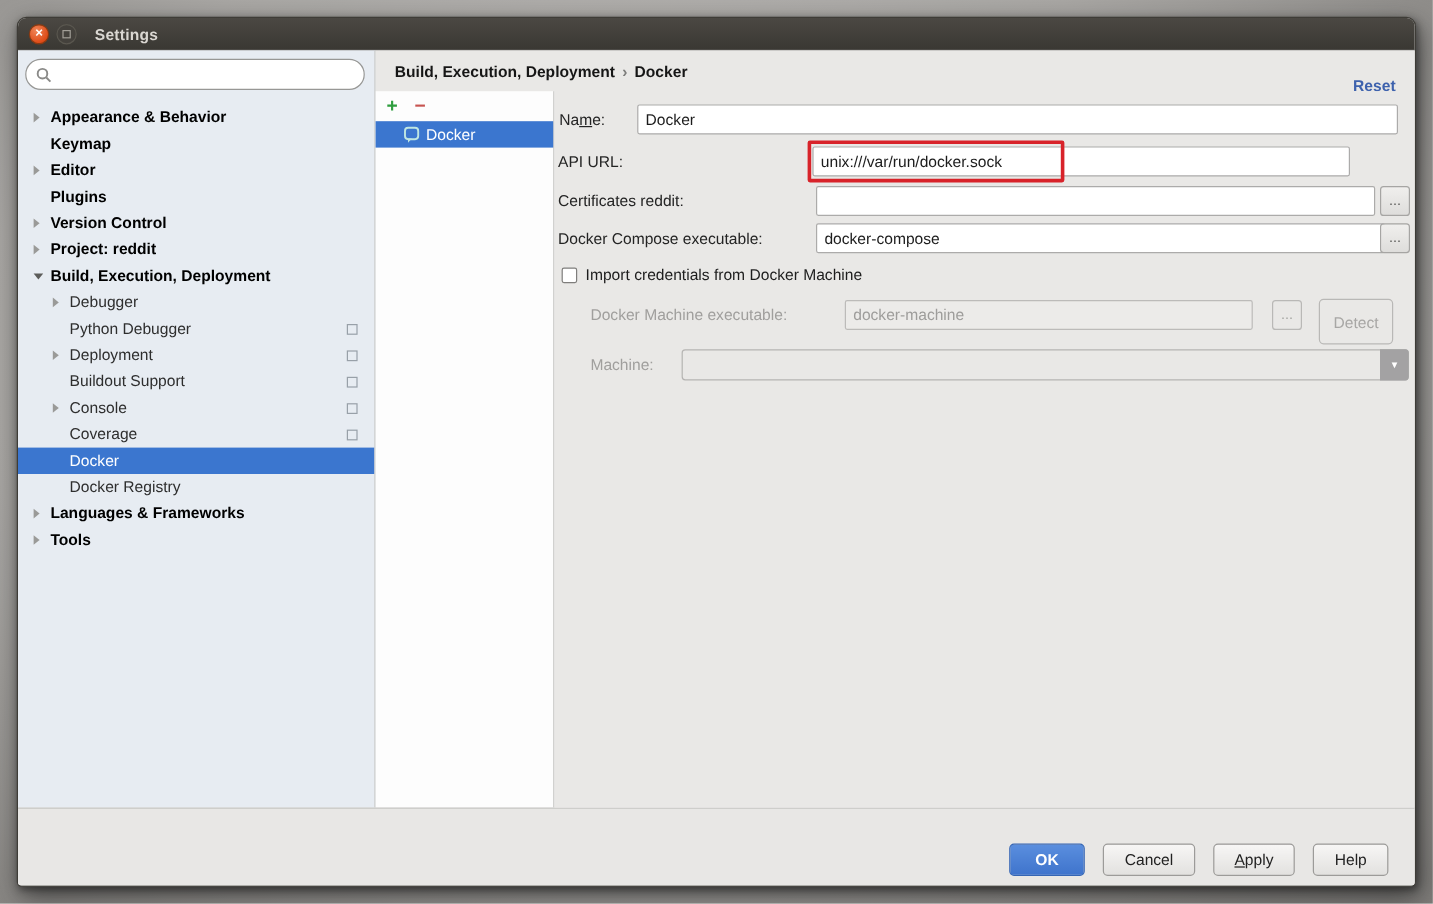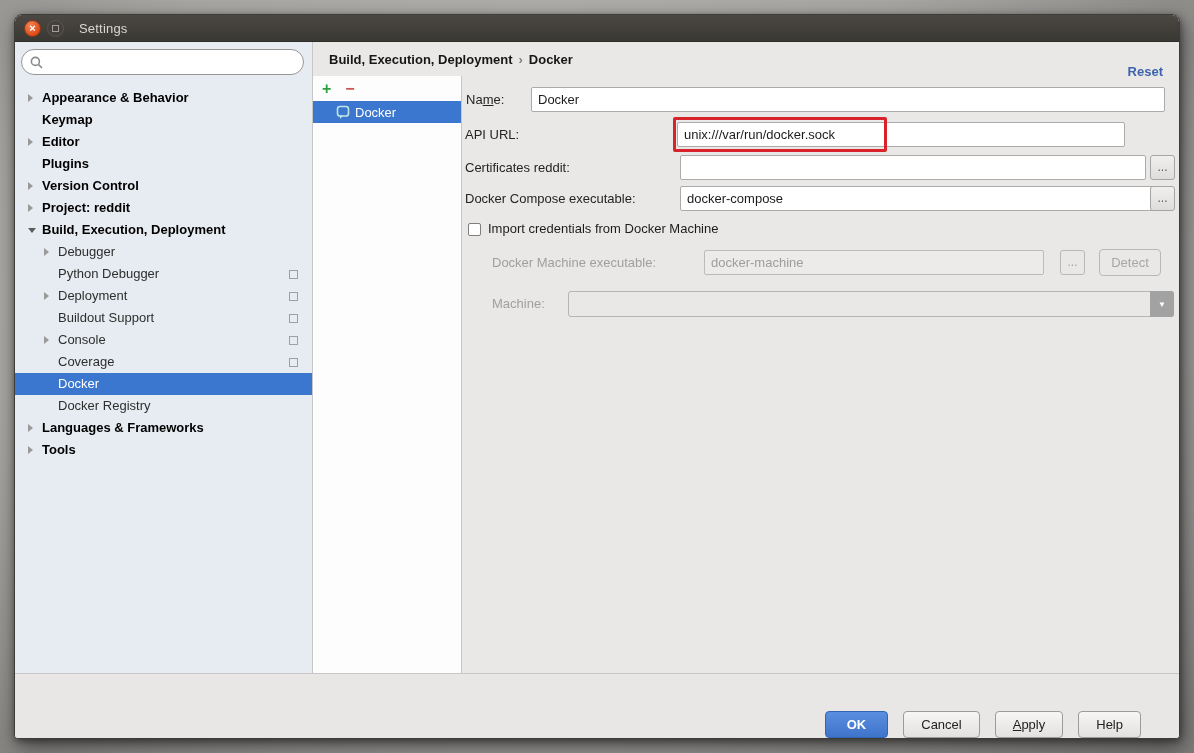--- a/index.html
+++ b/index.html
@@ -29,21 +29,21 @@
     background: radial-gradient(circle at 35% 30%, #f08557, #dd4814 75%);
     border: 1px solid #8a3a12; color: #fff; font-size: 11px; font-weight: bold;
     text-align: center; line-height: 14px; cursor: default;
   }
   .tb-max {
     width: 17px; height: 17px; border-radius: 50%;
     background: #44413c; border: 1px solid #5a574f;
     display: flex; align-items: center; justify-content: center;
   }
   .tb-max i { display: block; width: 7px; height: 7px; border: 1px solid #a29e97; }
-  .tb-title { color: #dad7d2; font-weight: normal; margin-left: 9px; letter-spacing: .2px; }
+  .tb-title { color: #dad7d2; font-weight: bold; margin-left: 9px; letter-spacing: .2px; }
   
   .main { flex: 1 1 auto; display: flex; min-height: 0; }
   
   .sidebar {
     width: 298px; flex: 0 0 298px; background: #e7ecf2;
     border-right: 1px solid #c6c6c4; overflow: hidden;
   }
   .searchbox {
     margin: 7px 8px 8px 6px; height: 26px; background: #fff;
     border: 1px solid #979795; border-radius: 13px;
@@ -91,42 +91,42 @@
   input.fld:disabled { background: #ecebe9; color: #9e9d9b; border-color: #bcbbb9; }
   .browse {
     position: absolute; width: 25px; height: 25px; border: 1px solid #a6a5a3; border-radius: 3px;
     background: linear-gradient(#f0efed, #dedddb); color: #5a5a58; font-size: 12px;
     text-align: center; line-height: 22px; cursor: pointer;
   }
   .browse.dis { color: #a5a4a2; border-color: #b9b8b6; background: #e9e8e6; cursor: default; }
   .chk { position: absolute; left: 6px; top: 147px; width: 13px; height: 13px; background: #fff; border: 1px solid #7f7e7c; border-radius: 2px; cursor: pointer; }
   .chk-label { position: absolute; left: 26px; top: 145px; color: #1d1d1d; cursor: default; }
   .btn-detect {
-    position: absolute; left: 637px; top: 173px; width: 62px; height: 27px;
+    position: absolute; left: 637px; top: 173px; width: 62px; height: 38px;
     border: 1px solid #b9b8b6; border-radius: 4px; background: #e9e8e6; color: #a8a7a5;
     font-size: 13px; font-family: "Liberation Sans", sans-serif;
   }
   .dropdown {
     position: absolute; left: 106px; top: 215px; width: 606px; height: 26px;
     background: #e9e8e6; border: 1px solid #b5b4b2; border-radius: 3px;
   }
   .dropdown .dd-arrow {
     position: absolute; right: -1px; top: -1px; width: 24px; height: 26px;
     background: #a3a2a3; border-radius: 0 3px 3px 0; color: #fff; font-size: 8px;
     display: flex; align-items: center; justify-content: center;
   }
   .red-annot {
     position: absolute; left: 211px; top: 41px; width: 214px; height: 35px;
     border: 3px solid #d8232a; border-radius: 2px; pointer-events: none; z-index: 5;
   }
   
   .footer {
     height: 65px; flex: 0 0 65px; background: #e8e7e5; border-top: 1px solid #c8c7c5;
-    display: flex; justify-content: flex-end; align-items: flex-end;
-    padding: 20px 38px 0 0; gap: 15px;
+    display: flex; justify-content: flex-end; align-items: center;
+    padding: 20px 22px 0 0; gap: 15px;
   }
   .btn {
     height: 27px; padding: 0 17px; border-radius: 4px; font-size: 13px;
     border: 1px solid #9c9b99; background: linear-gradient(#f7f6f5, #e2e1df);
     color: #222; cursor: pointer; font-family: "Liberation Sans", sans-serif;
   }
   .btn.primary {
     background: linear-gradient(#5a8ede, #3f74cc); border-color: #3465b4;
     color: #fff; font-weight: bold; padding: 0 21px;
   }

